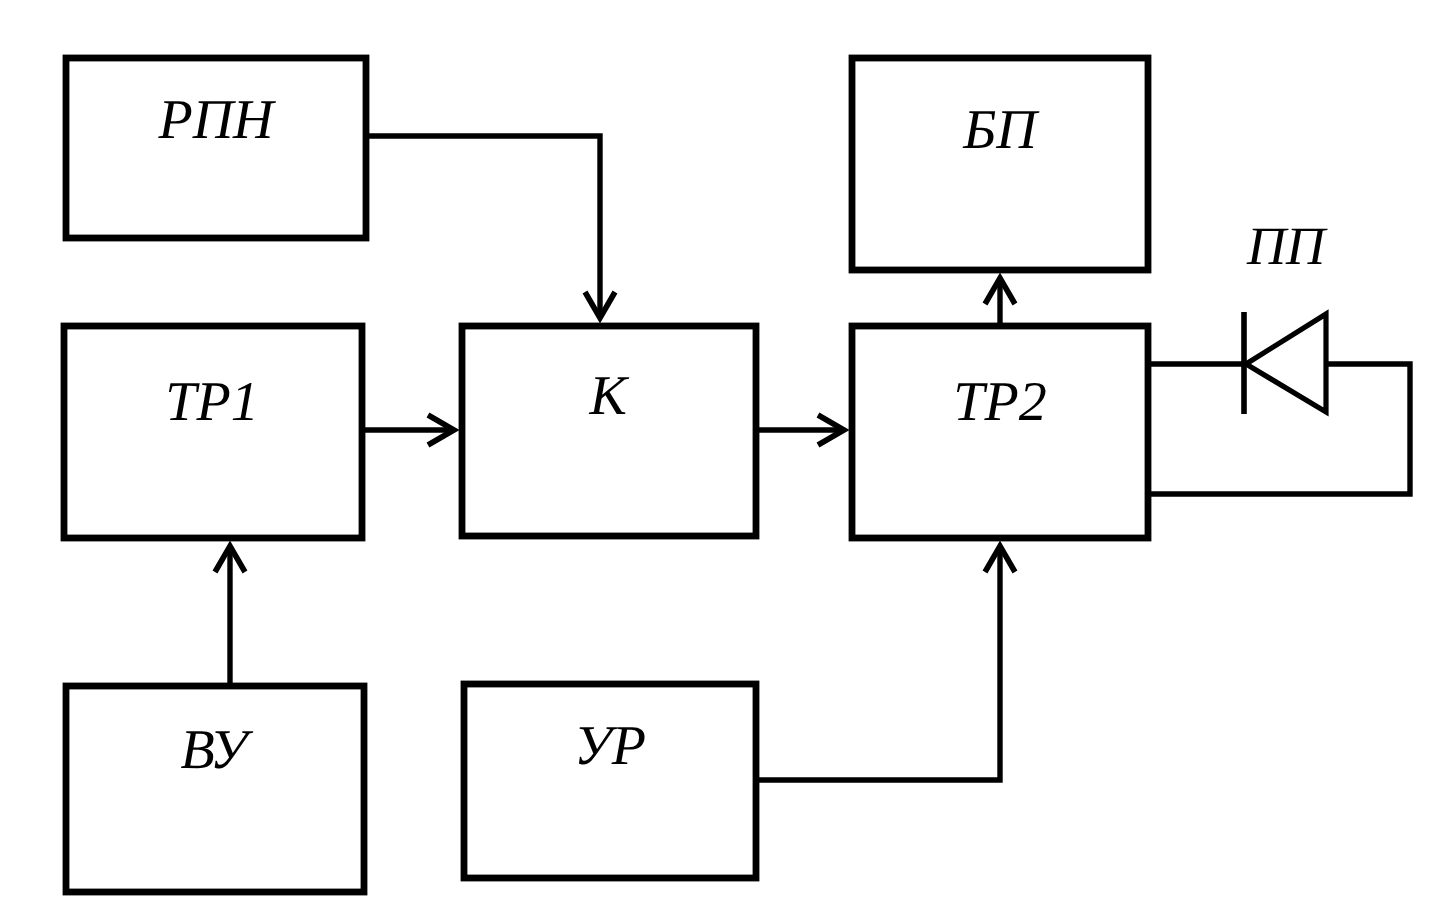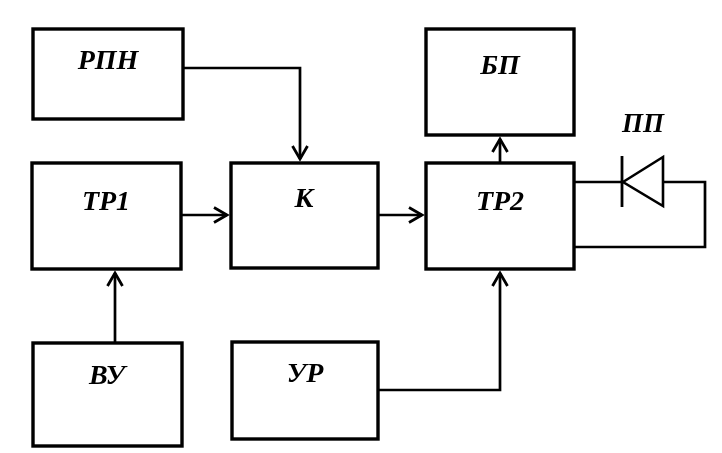--- a/index.html
+++ b/index.html
@@ -6,21 +6,20 @@
     margin: 0;
     padding: 0;
     background: #ffffff;
   }
   .stage {
     position: relative;
     width: 722px;
     height: 453px;
     background: #ffffff;
     overflow: hidden;
-    font-weight: bold;
   }
   svg text {
     font-family: "Liberation Serif", "DejaVu Serif", serif;
     font-style: italic;
     fill: #000000;
   }
   .block-label { font-size: 28px; }
   .annot-label { font-size: 27px; }
 </style>
 </head>

